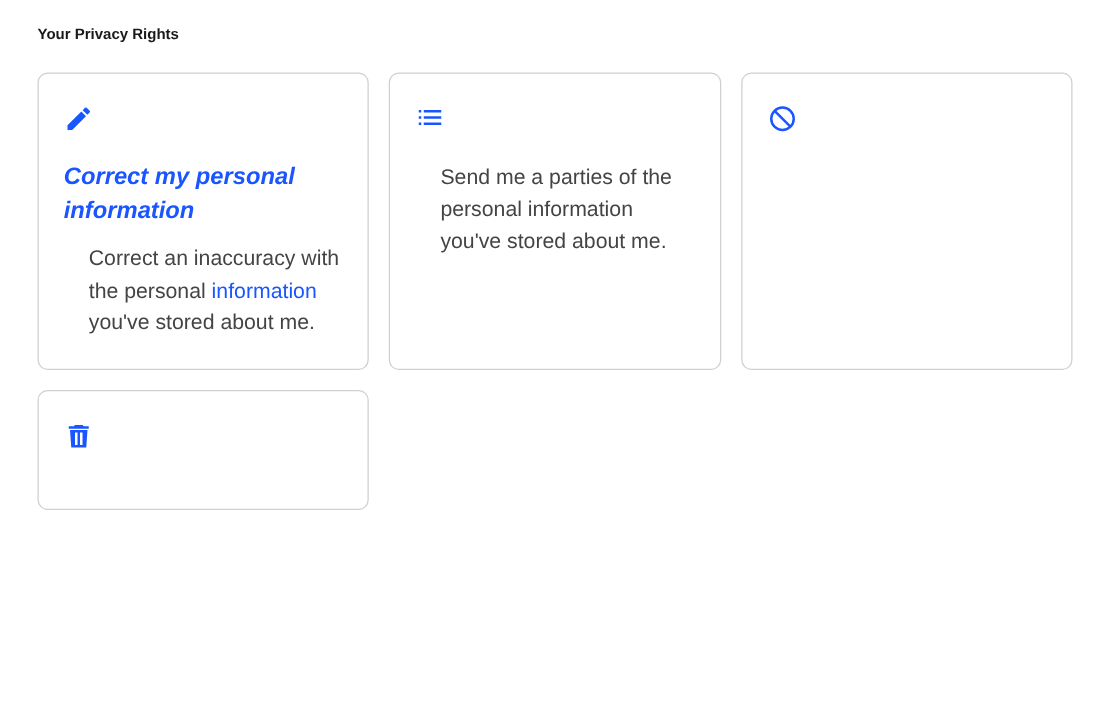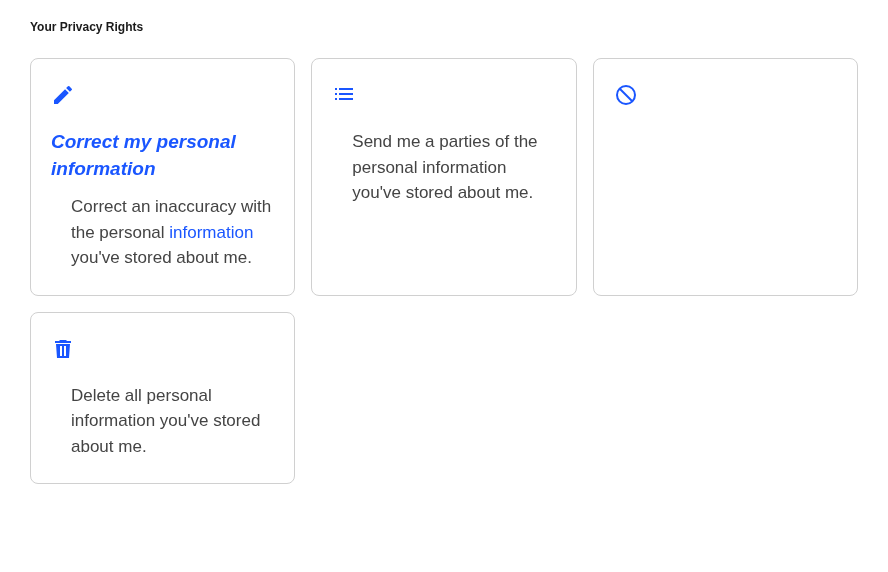--- a/index.html
+++ b/index.html
@@ -114,21 +114,18 @@
 
 <div class="second-row">
 
   <div class="card">
     <div class="card-icon">
       <svg class="icon-svg" viewBox="0 0 24 24" fill="none" xmlns="http://www.w3.org/2000/svg">
         <path d="M9 3h6l1 1h4v2H4V4h4L9 3z" fill="#1a56ff"></path>
         <path d="M5 7h14l-1 14H6L5 7zm4 2v10h2V9H9zm4 0v10h2V9h-2z" fill="#1a56ff"></path>
       </svg>
     </div>
-    <div class="card-desc">
-      Delete all personal information you've stored about me.
-    </div>
   </div>
 
   <div style="visibility:hidden;"></div>
   <div style="visibility:hidden;"></div>
 
 </div>
 
 </body></html>

